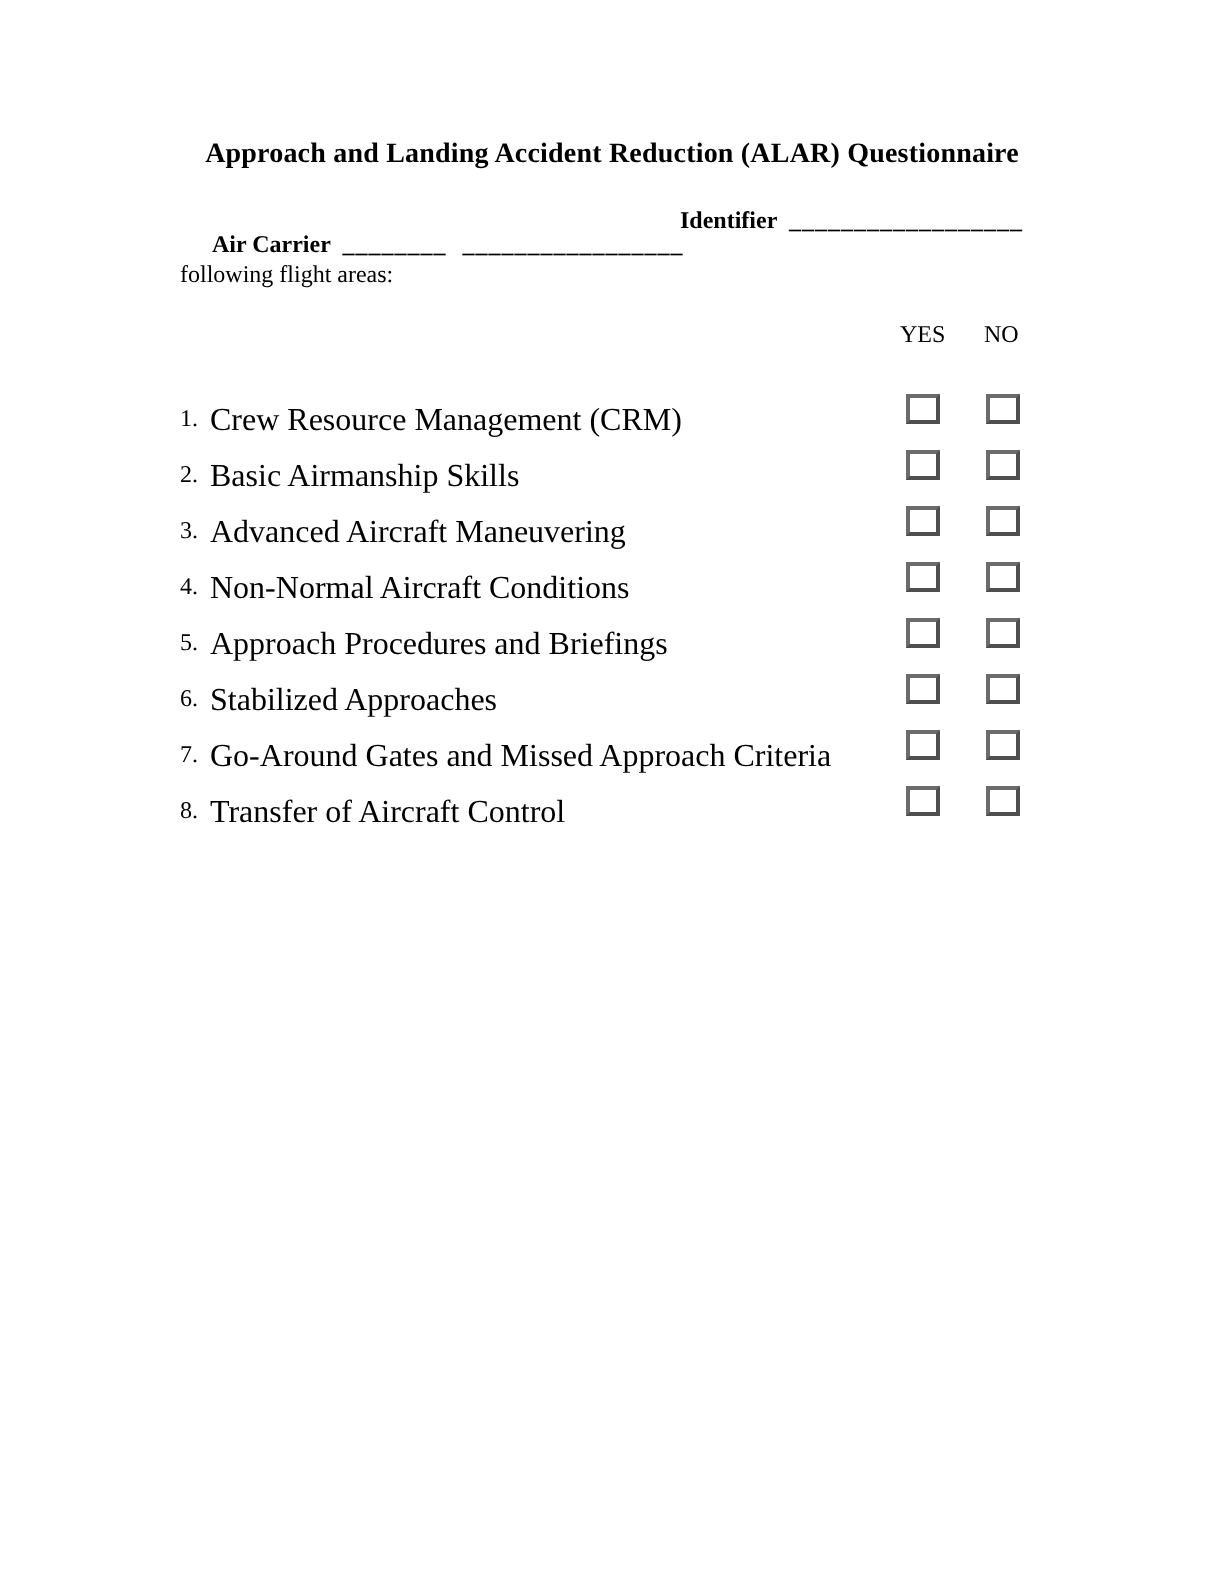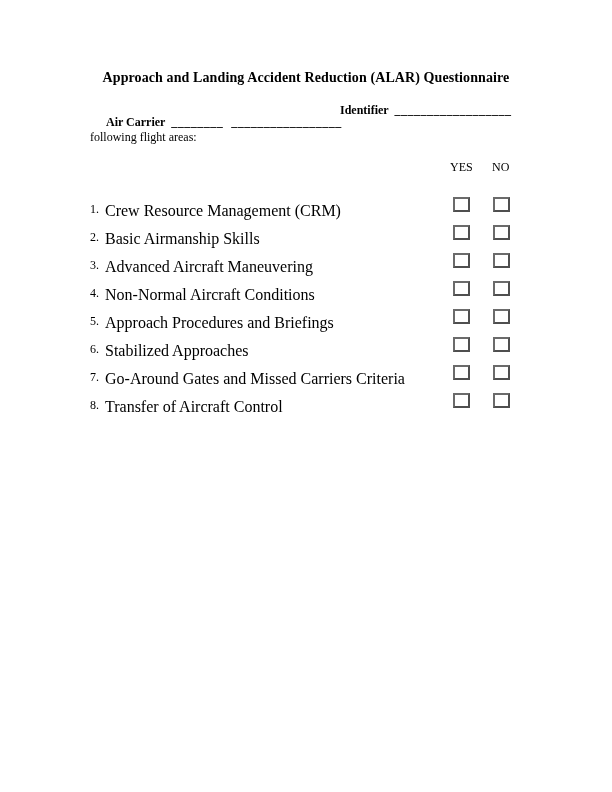--- a/index.html
+++ b/index.html
@@ -190,21 +190,21 @@
 
   <div class="q-row">
     <span class="q-num">6.</span>
     <span class="q-text">Stabilized Approaches</span>
     <span class="checkbox yes-box"></span>
     <span class="checkbox no-box"></span>
   </div>
 
   <div class="q-row">
     <span class="q-num">7.</span>
-    <span class="q-text">Go-Around Gates and Missed Carriers Criteria</span>
+    <span class="q-text">Go-Around Gates and Missed Approach Criteria</span>
     <span class="checkbox yes-box"></span>
     <span class="checkbox no-box"></span>
   </div>
 
   <div class="q-row">
     <span class="q-num">8.</span>
     <span class="q-text">Transfer of Aircraft Control</span>
     <span class="checkbox yes-box"></span>
     <span class="checkbox no-box"></span>
   </div>

